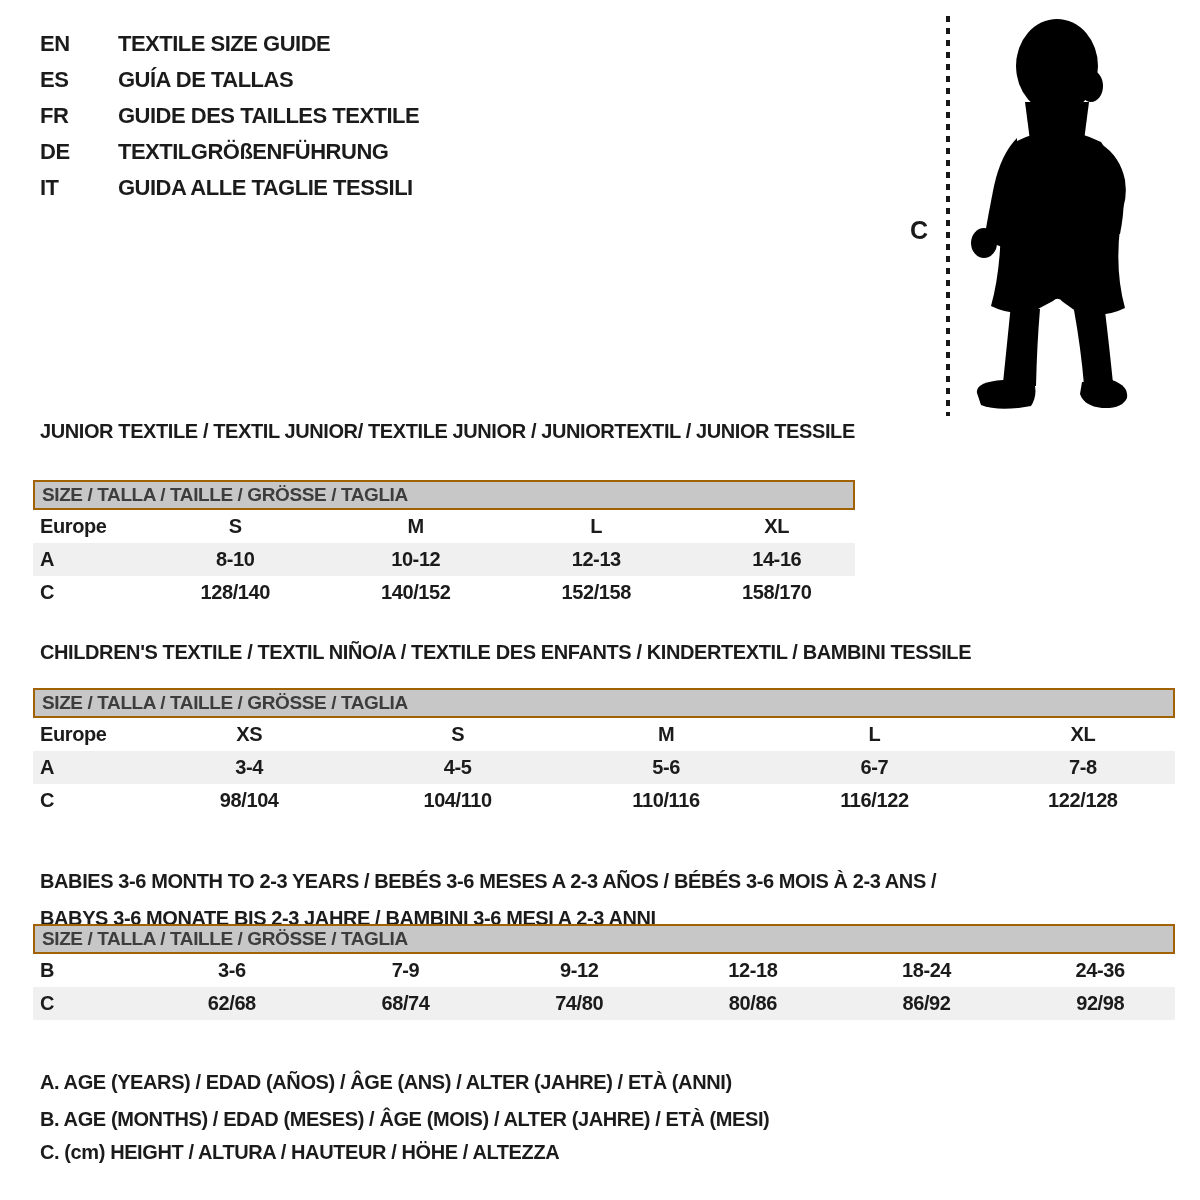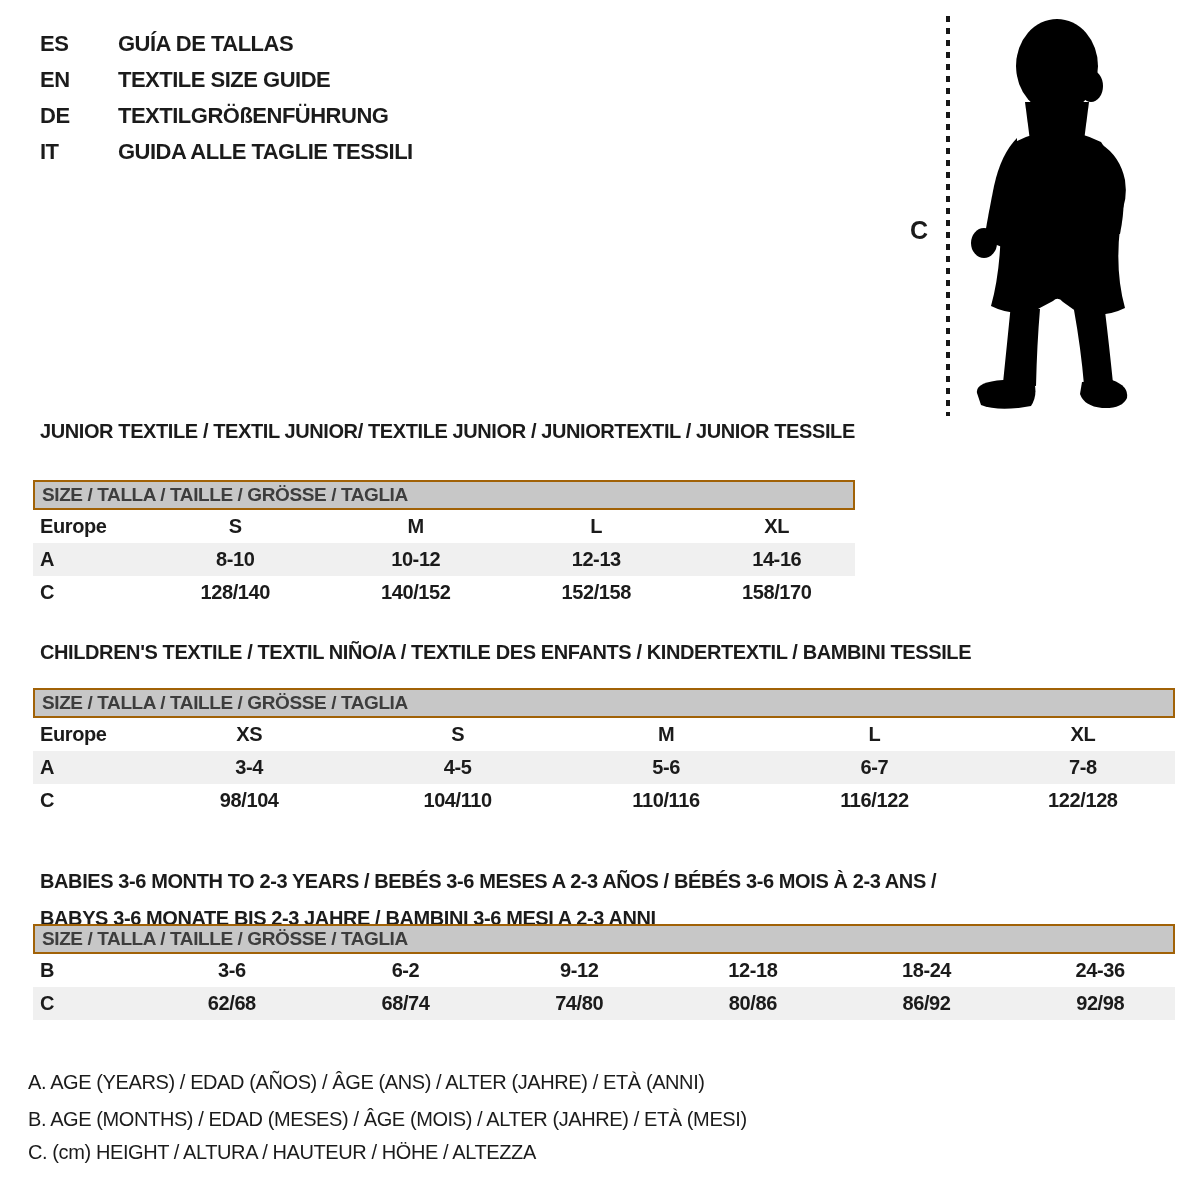--- a/index.html
+++ b/index.html
@@ -46,37 +46,41 @@
   .trow {
     display:flex; height:33px; align-items:center;
     font-size:20px; font-weight:700; letter-spacing:-0.4px;gap:24px;
   }
   .trow.alt { background:#f0f0f0; }
   .trow .c0 { width:100px; padding-left:7px; }
   .trow .cv { flex:1; text-align:center; }
 
   
   .legend-line {
-    position:absolute; left:28px;
-    font-size:20px; font-weight:400; letter-spacing:-0.4px; white-space:nowrap;
+    position:absolute; left:40px;
+    font-size:20px; font-weight:700; letter-spacing:-0.4px; white-space:nowrap;
   }
 </style>
 </head>
 <body>
 
 <div class="page">
 
   <div class="lang-list">
     <div class="lang-row">
+      <span class="lang-code">EN</span>
+      <span class="lang-label">TEXTILE SIZE GUIDE</span>
+    </div>
+    <div class="lang-row">
       <span class="lang-code">ES</span>
       <span class="lang-label">GUÍA DE TALLAS</span>
     </div>
     <div class="lang-row">
-      <span class="lang-code">EN</span>
-      <span class="lang-label">TEXTILE SIZE GUIDE</span>
+      <span class="lang-code">FR</span>
+      <span class="lang-label">GUIDE DES TAILLES TEXTILE</span>
     </div>
     <div class="lang-row">
       <span class="lang-code">DE</span>
       <span class="lang-label">TEXTILGRÖßENFÜHRUNG</span>
     </div>
     <div class="lang-row">
       <span class="lang-code">IT</span>
       <span class="lang-label">GUIDA ALLE TAGLIE TESSILI</span>
     </div>
   </div>
@@ -156,21 +160,21 @@
     </div>
   </div>
 
   <div class="sec-title" style="top:843px;margin-top:27px;">BABIES 3-6 MONTH TO 2-3 YEARS / BEBÉS 3-6 MESES A 2-3 AÑOS / BÉBÉS 3-6 MOIS À 2-3 ANS /</div>
   <div class="sec-title" style="top:907px;">BABYS 3-6 MONATE BIS 2-3 JAHRE / BAMBINI 3-6 MESI A 2-3 ANNI</div>
   <div class="stable" style="top:924px; width:1142px;">
     <div class="size-bar">SIZE / TALLA / TAILLE / GRÖSSE / TAGLIA</div>
     <div class="trow">
       <span class="c0">B</span>
       <span class="cv">3-6</span>
-      <span class="cv">6-2</span>
+      <span class="cv">7-9</span>
       <span class="cv">9-12</span>
       <span class="cv">12-18</span>
       <span class="cv">18-24</span>
       <span class="cv">24-36</span>
     </div>
     <div class="trow alt">
       <span class="c0">C</span>
       <span class="cv">62/68</span>
       <span class="cv">68/74</span>
       <span class="cv">74/80</span>

